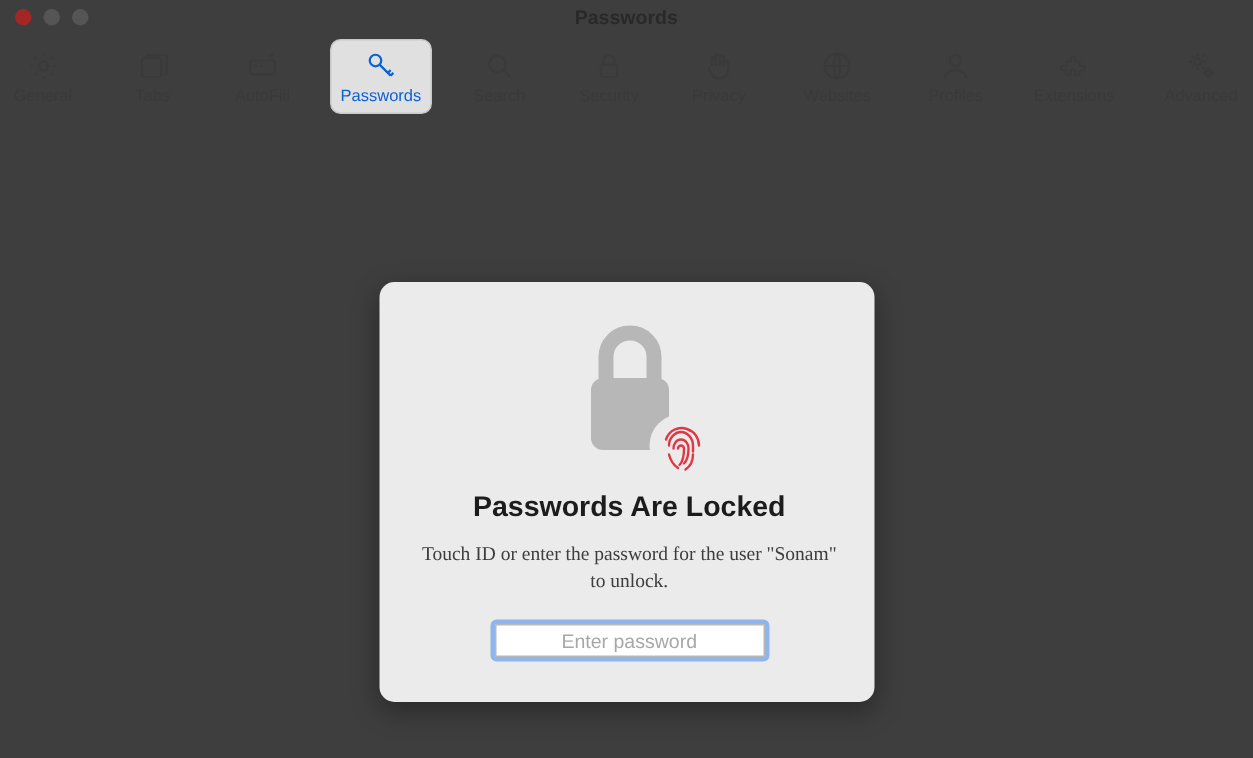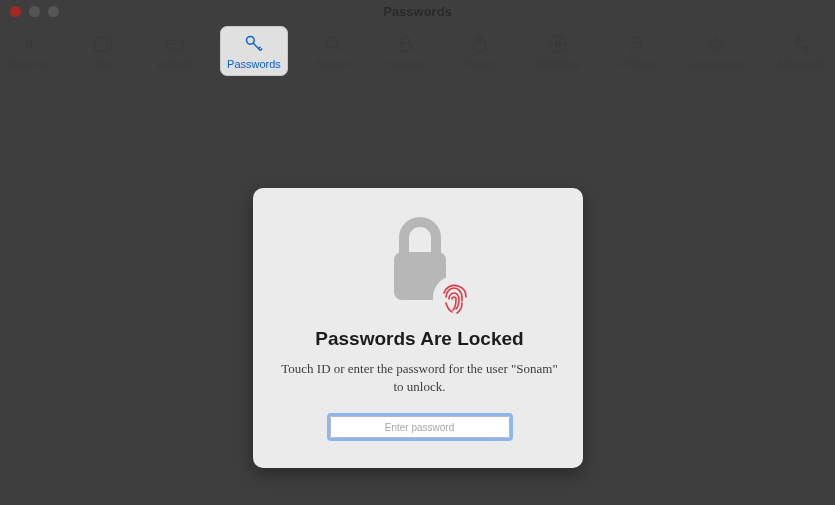--- a/index.html
+++ b/index.html
@@ -111,21 +111,21 @@
     line-height: 1.4;
     margin-bottom: 20px;
     font-family: Liberation Serif, serif;
   }
 
   .pw-input {
     width: 180px;
     height: 22px;
     border: 1px solid #b8b8b8;
     background: #ffffff;
-    font-size: 10px;
+    font-size: 13px;
     padding: 2px 6px;
     text-align: center;
     outline: 3px solid #8fb6ec;
     outline-offset: 0;
     border-radius: 1px;
   }
   .pw-input::placeholder { color: #a7a7a7; }
 </style>
 </head>
 <body>

